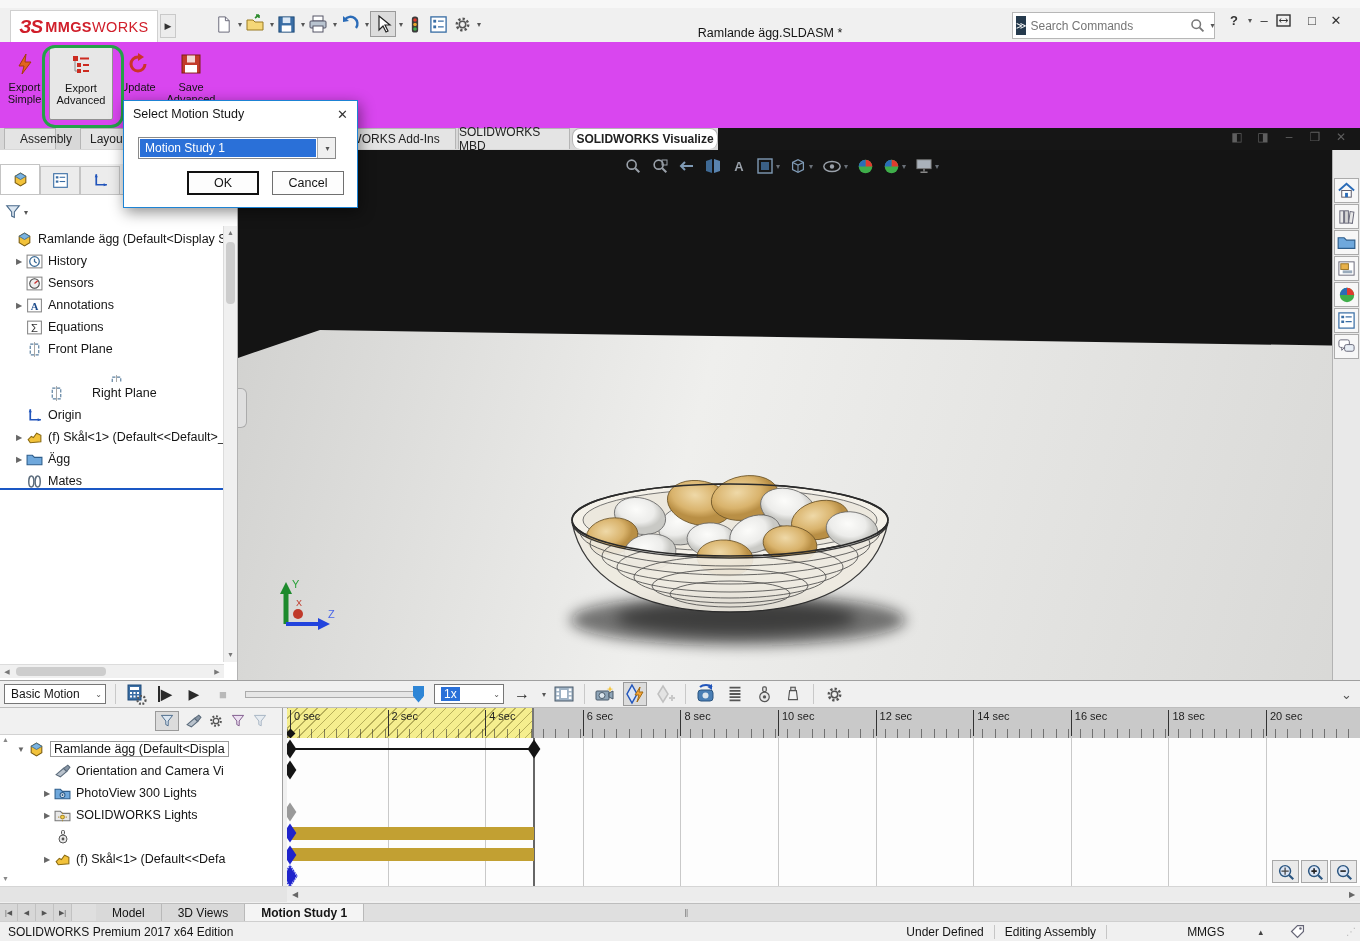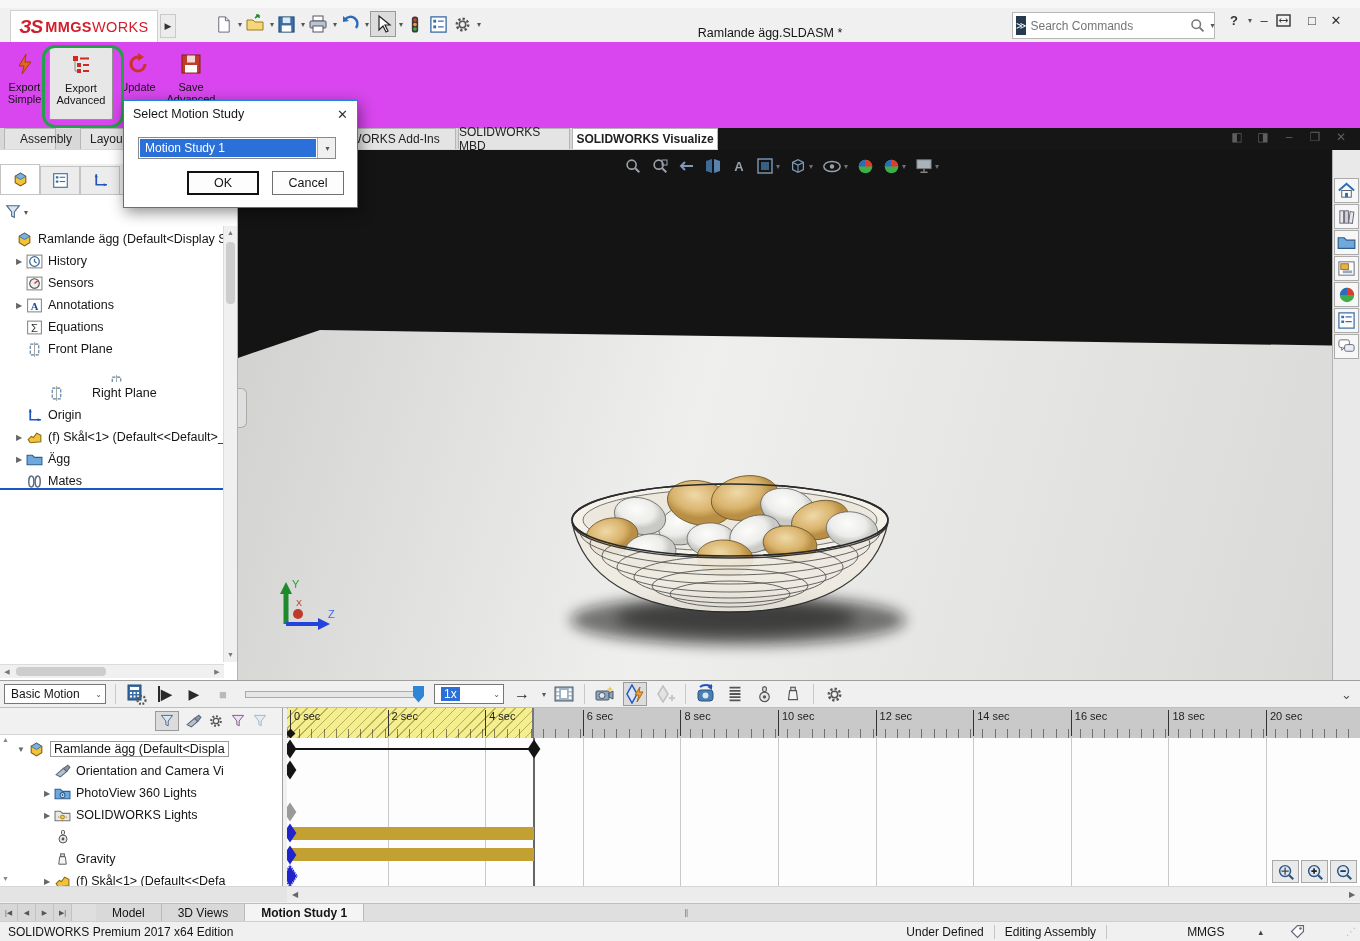--- a/index.html
+++ b/index.html
@@ -25,21 +25,21 @@
   
   #ribbon{left:0;top:42px;width:1360px;height:86px;background:#d946ef;border-bottom:1px solid #c9c9c9;}
   .rbtn{position:absolute;top:4px;height:74px;display:flex;flex-direction:column;align-items:center;justify-content:flex-start;padding-top:6px;box-sizing:border-box;}
   .rbtn .lab{font-size:11px;line-height:12px;text-align:center;margin-top:5px;}
   .rbtn.sel{background:#e7e7e7;border:1px solid #919191;border-radius:2px;}
   #greenbox{left:42px;top:45px;width:76px;height:77px;border:3px solid #24a148;border-radius:13px;z-index:40;}
   
   #tabrow{left:0;top:128px;width:1360px;height:22px;background:#d8d8d8;border-bottom:1px solid #b5b5b5;}
   .ctab{position:absolute;top:0;height:21px;display:flex;align-items:center;justify-content:center;
         background:#e4e4e4;border:1px solid #b5b5b5;border-bottom:none;box-sizing:border-box;font-size:12px;color:#222;}
-  .ctab.active{background:#fff;font-weight:bold;}
+  .ctab.active{background:#fff;font-weight:bold;border-radius:8px;}
   #tabdark{left:718px;top:0;width:642px;height:22px;background:#161616;}
   .docctl{color:#5f5f5f;font-size:12px;width:26px;text-align:center;}
   
   #fmpanel{left:0;top:150px;width:238px;height:530px;background:#fff;border-right:1px solid #b3b3b3;box-sizing:border-box;}
   #fmtabs{left:0;top:14px;width:237px;height:30px;background:#f0f0f0;border-bottom:1px solid #c4c4c4;display:flex;align-items:flex-end;}
   .fmtab{width:40px;height:28px;display:flex;align-items:center;justify-content:center;border:1px solid #c4c4c4;border-bottom:none;box-sizing:border-box;background:#ececec;}
   .fmtab.active{background:#fff;height:30px;}
   #fmfilter{left:4px;top:50px;width:220px;height:24px;display:flex;align-items:center;}
   .trow{display:flex;align-items:center;height:22px;white-space:nowrap;overflow:hidden;font-size:12.5px;}
   .exp{width:14px;text-align:center;font-size:8px;color:#666;flex:0 0 14px;}
@@ -956,48 +956,39 @@
           </span>
         <span>Orientation and Camera Vi</span>
       </div>
       <div class="trow" style="padding-left:26px;">
         <span class="exp">▶</span>
         <span class="tico">
             <svg width="17" height="17">
               <use href="#i-folder-cam"></use>
             </svg>
           </span>
-        <span>PhotoView 360 Lights</span>
+        <span>PhotoView 300 Lights</span>
       </div>
       <div class="trow" style="padding-left:26px;">
         <span class="exp">▶</span>
         <span class="tico">
             <svg width="17" height="17">
               <use href="#i-folder-light"></use>
             </svg>
           </span>
         <span>SOLIDWORKS Lights</span>
       </div>
       <div class="trow" style="padding-left:26px;">
         <span class="exp"></span>
         <span class="tico">
             <svg width="16" height="16">
               <use href="#i-contact"></use>
             </svg>
           </span>
         <span></span>
-      </div>
-      <div class="trow" style="padding-left:26px;">
-        <span class="exp"></span>
-        <span class="tico">
-            <svg width="15" height="15">
-              <use href="#i-gravity"></use>
-            </svg>
-          </span>
-        <span>Gravity</span>
       </div>
       <div class="trow" style="padding-left:26px;">
         <span class="exp">▶</span>
         <span class="tico">
             <svg width="17" height="17">
               <use href="#i-part"></use>
             </svg>
           </span>
         <span>(f) Skål&lt;1&gt; (Default&lt;&lt;Defa</span>
       </div>

